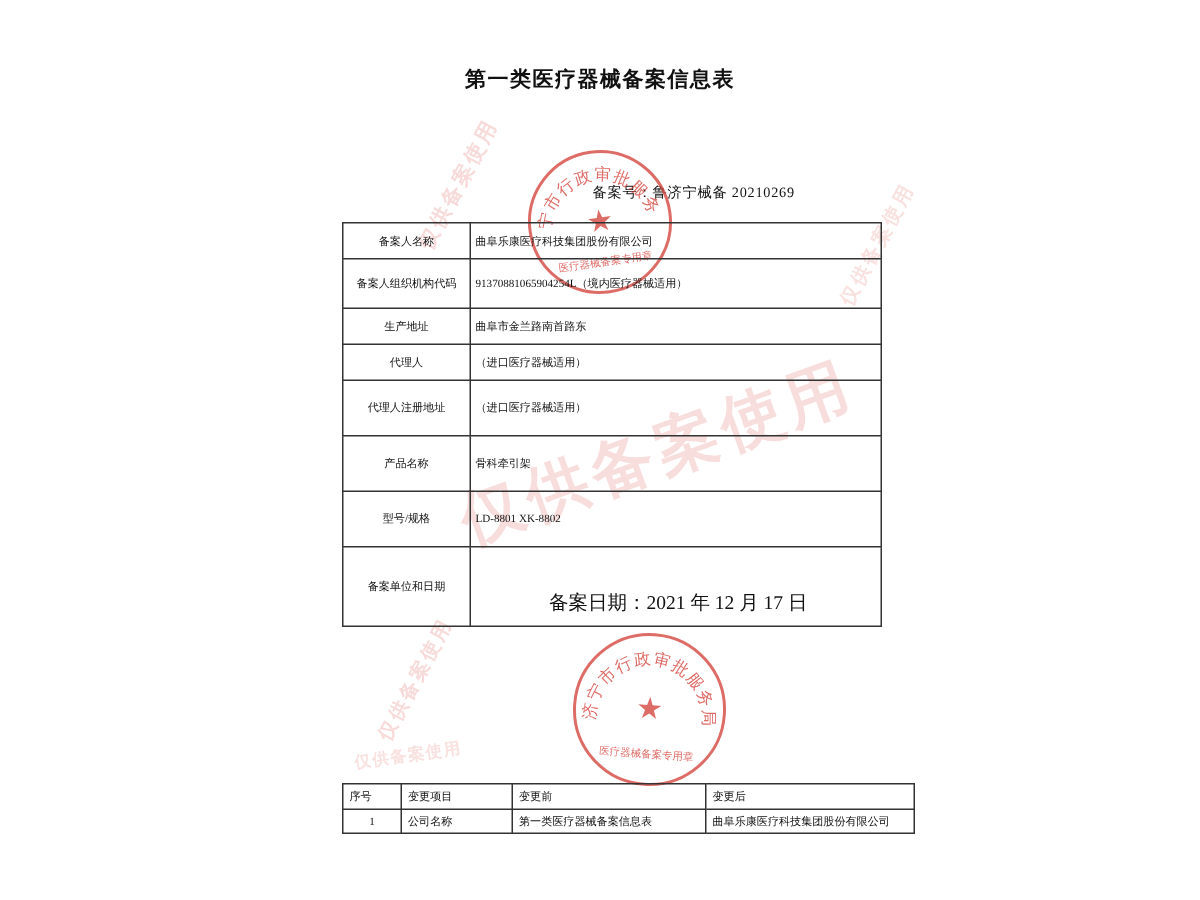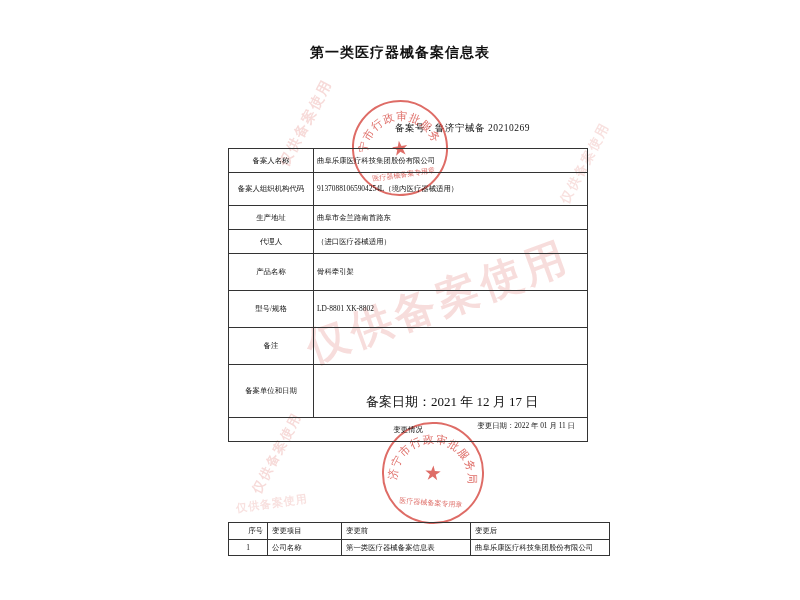--- a/index.html
+++ b/index.html
@@ -108,21 +108,21 @@
     color: #111;
     font-weight: normal;
     vertical-align: top;
     line-height: 1.3;
   }
   table.changes .c1 { width: 30px; text-align: center; }
   table.changes .c2 { width: 65px; text-align: left; }
   table.changes .c3 { width: 120px; text-align: left; }
   table.changes .c4 { width: 130px; text-align: left; }
   table.changes thead td { text-align: left; }
-  table.changes thead td.c1 { text-align: right; }
+  table.changes thead td.c1 { text-align: left; }
 
   
   .seal {
     position: absolute;
     pointer-events: none;
   }
   .round-seal {
     border: 2px solid #d2342c;
     border-radius: 50%;
     opacity: 0.72;
@@ -280,43 +280,37 @@
       </tr>
       <tr>
         <td class="label row-normal">生产地址</td>
         <td class="value row-normal">曲阜市金兰路南首路东</td>
       </tr>
       <tr>
         <td class="label row-normal">代理人</td>
         <td class="value row-normal">（进口医疗器械适用）</td>
       </tr>
       <tr>
+        <td class="label row-big">代理人注册地址</td>
+        <td class="value row-big">（进口医疗器械适用）</td>
+      </tr>
+      <tr>
         <td class="label row-big">产品名称</td>
         <td class="value row-big">骨科牵引架</td>
       </tr>
       <tr>
         <td class="label row-big">型号/规格</td>
         <td class="value row-big">LD-8801    XK-8802</td>
-      </tr>
-      <tr>
-        <td class="label row-big">备注</td>
-        <td class="value row-big"></td>
       </tr>
       <tr>
         <td class="label sig-cell">备案单位和日期</td>
         <td class="value sig-cell">
           <span class="sig-date">备案日期：2021 年 12 月 17 日</span>
         </td>
       </tr>
-      <tr class="change-row">
-        <td colspan="2">
-          <span>变更情况</span>
-          <span class="change-date">变更日期：2022 年 01 月 11 日</span>
-        </td>
-      </tr>
     </tbody>
   </table>
 
   <table class="changes">
     <thead>
       <tr>
         <td class="c1">序号</td>
         <td class="c2">变更项目</td>
         <td class="c3">变更前</td>
         <td class="c4">变更后</td>

